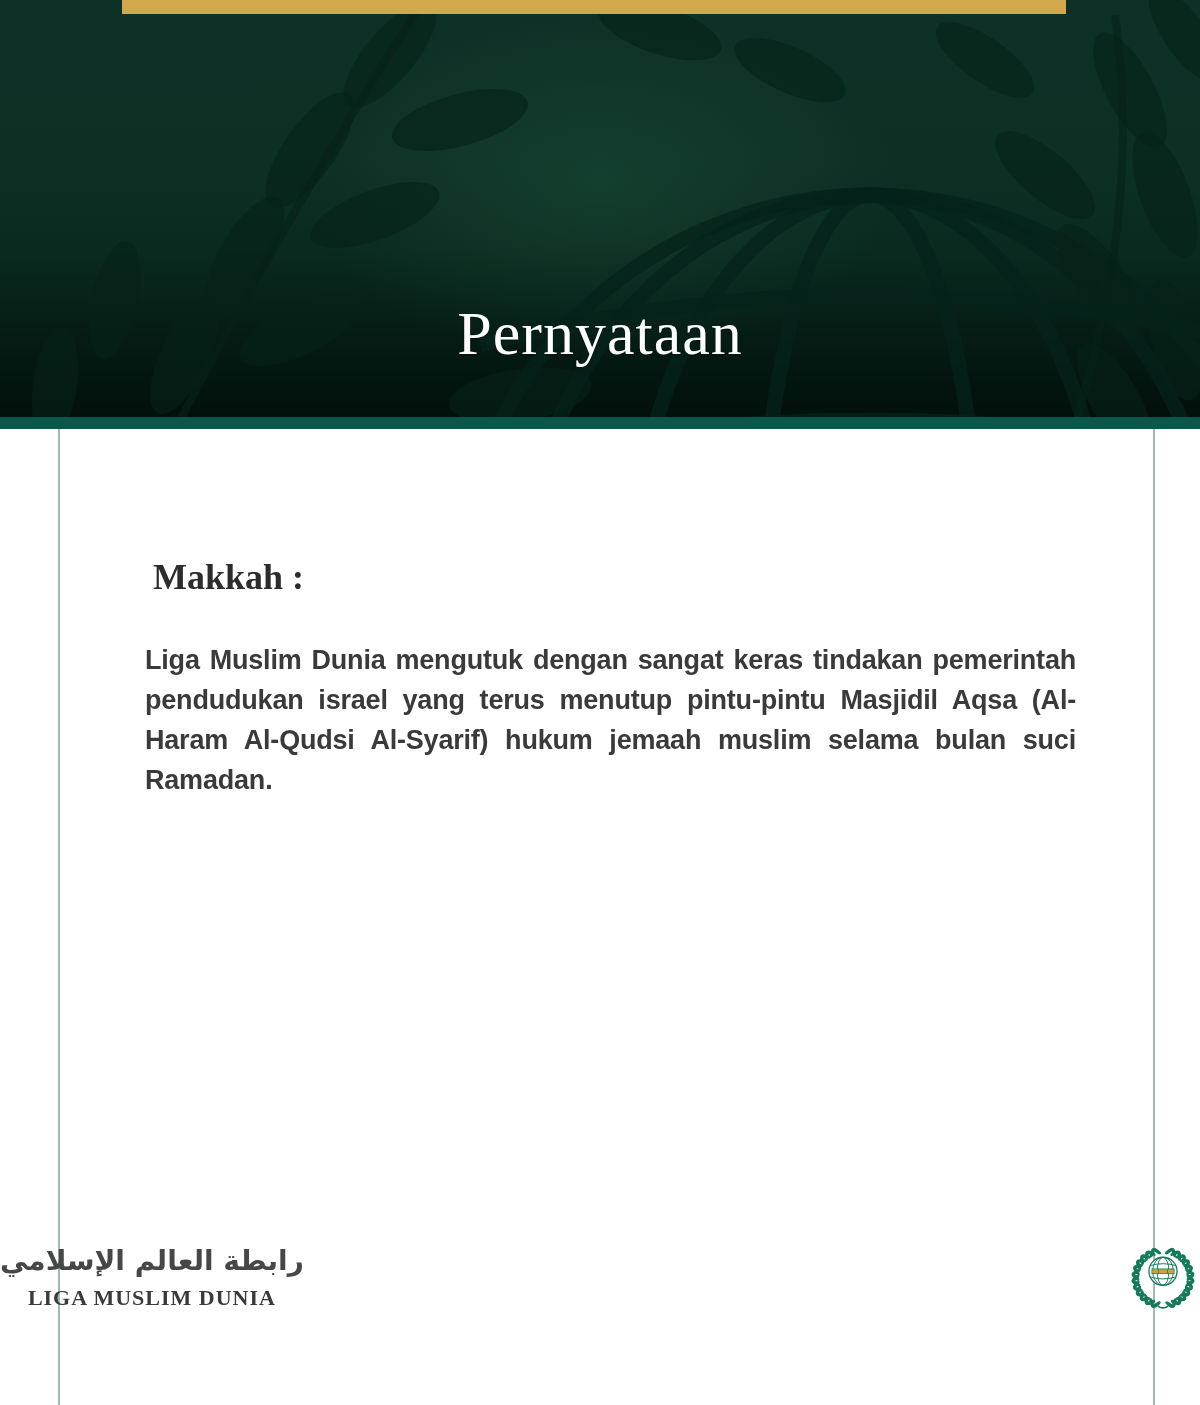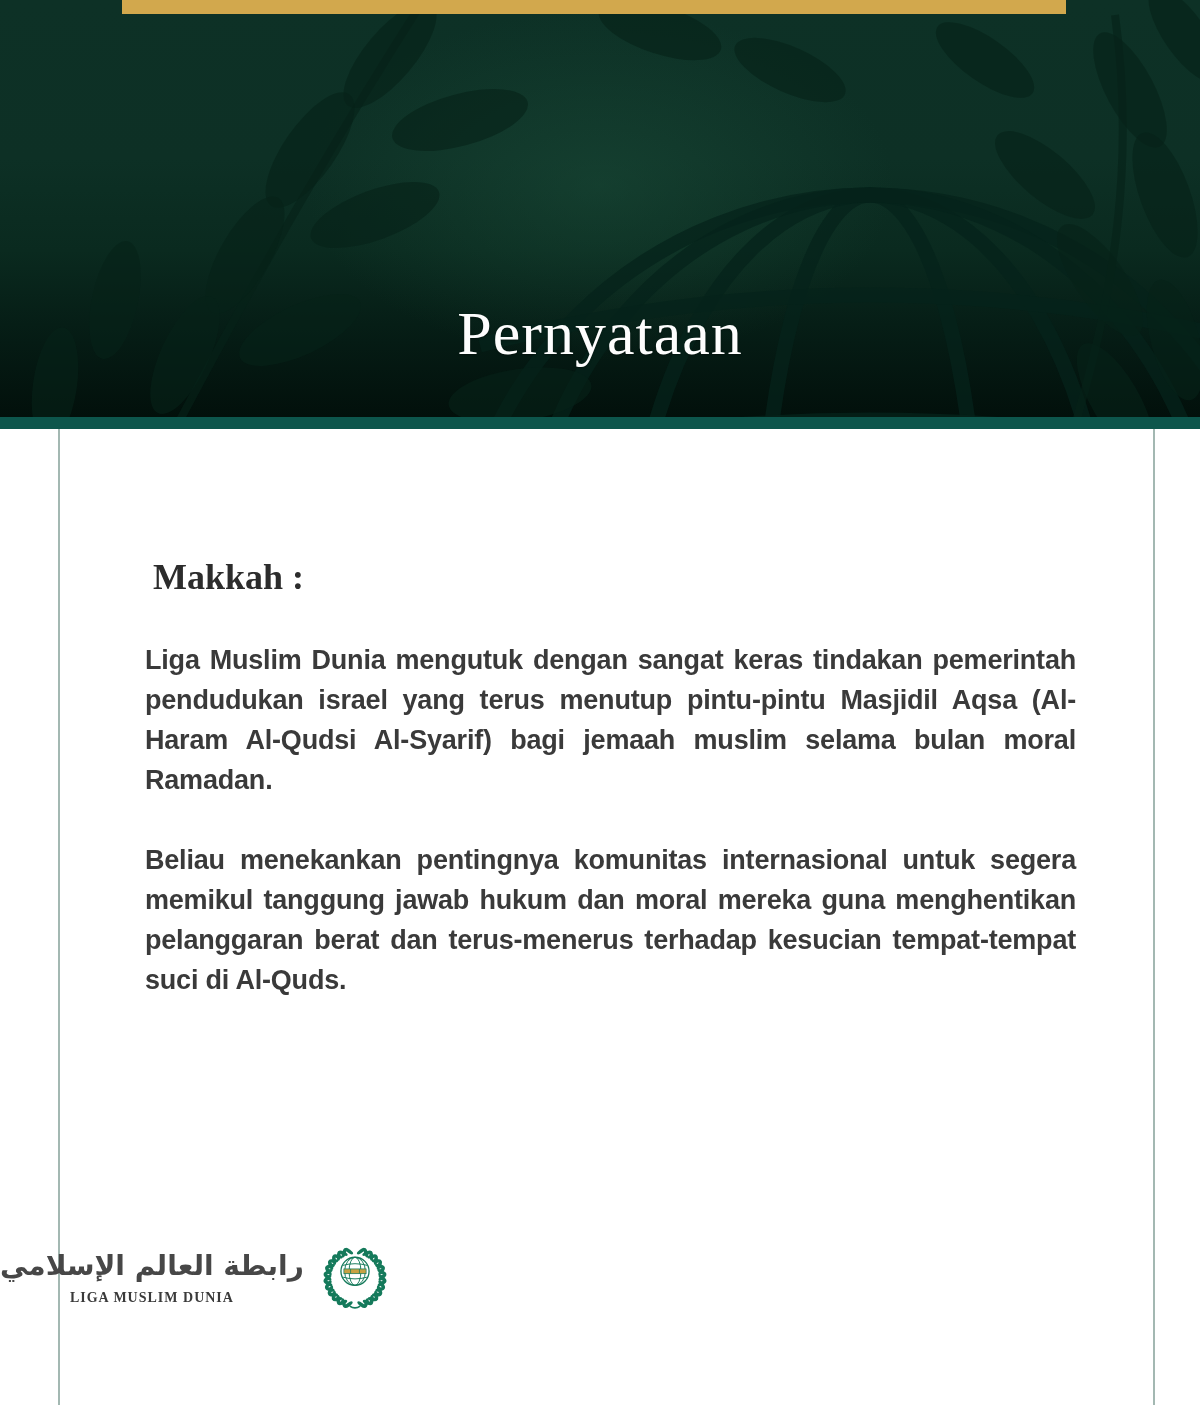--- a/index.html
+++ b/index.html
@@ -87,40 +87,40 @@
     text-align: justify;
     letter-spacing: -0.2px;
   }
 
   
   .logo-row {
     position: absolute;
     left: 0; top: 1238px;
     width: 1200px;
     display: flex;
-    justify-content: flex-start;
+    justify-content: space-between;
     align-items: center;
     gap: 14px;
   }
   .logo-text {
     display: flex;
     flex-direction: column;
     align-items: center;
   }
   .logo-arabic {
     font-family: "DejaVu Sans", sans-serif;
     font-size: 28px;
     font-weight: 600;
     color: #474747;
     line-height: 1.6;
   }
   .logo-latin {
     font-family: "Liberation Serif", serif;
     font-weight: 700;
-    font-size: 14px;
+    font-size: 22px;
     letter-spacing: 1px;
     color: #3a3a3a;
     margin-top: 2px;
   }
   .emblem { display: block; }
 </style>
 </head>
 <body>
 
 <div class="page">
@@ -169,22 +169,21 @@
     <h1 class="banner-title">Pernyataan</h1>
   </div>
 
   <div class="teal-band"></div>
 
   <div class="rule rule-left"></div>
   <div class="rule rule-right"></div>
 
   <div class="content">
     <h2 class="dateline">Makkah :</h2>
-    <p>Liga Muslim Dunia mengutuk dengan sangat keras tindakan pemerintah pendudukan israel yang terus menutup pintu-pintu Masjidil Aqsa (Al-Haram Al-Qudsi Al-Syarif) bagi jemaah muslim selama bulan moral Ramadan.</p>
-    <p>Beliau menekankan pentingnya komunitas internasional untuk segera memikul tanggung jawab hukum dan moral mereka guna menghentikan pelanggaran berat dan terus-menerus terhadap kesucian tempat-tempat suci di Al-Quds.</p>
+    <p>Liga Muslim Dunia mengutuk dengan sangat keras tindakan pemerintah pendudukan israel yang terus menutup pintu-pintu Masjidil Aqsa (Al-Haram Al-Qudsi Al-Syarif) hukum jemaah muslim selama bulan suci Ramadan.</p>
   </div>
 
   <div class="logo-row">
     <div class="logo-text">
       <div class="logo-arabic" dir="rtl">رابطة العالم الإسلامي</div>
       <div class="logo-latin">LIGA MUSLIM DUNIA</div>
     </div>
     <svg class="emblem" width="74" height="74" viewBox="0 0 100 100">
       <defs>
         <g id="lp" fill="#157a5b">

